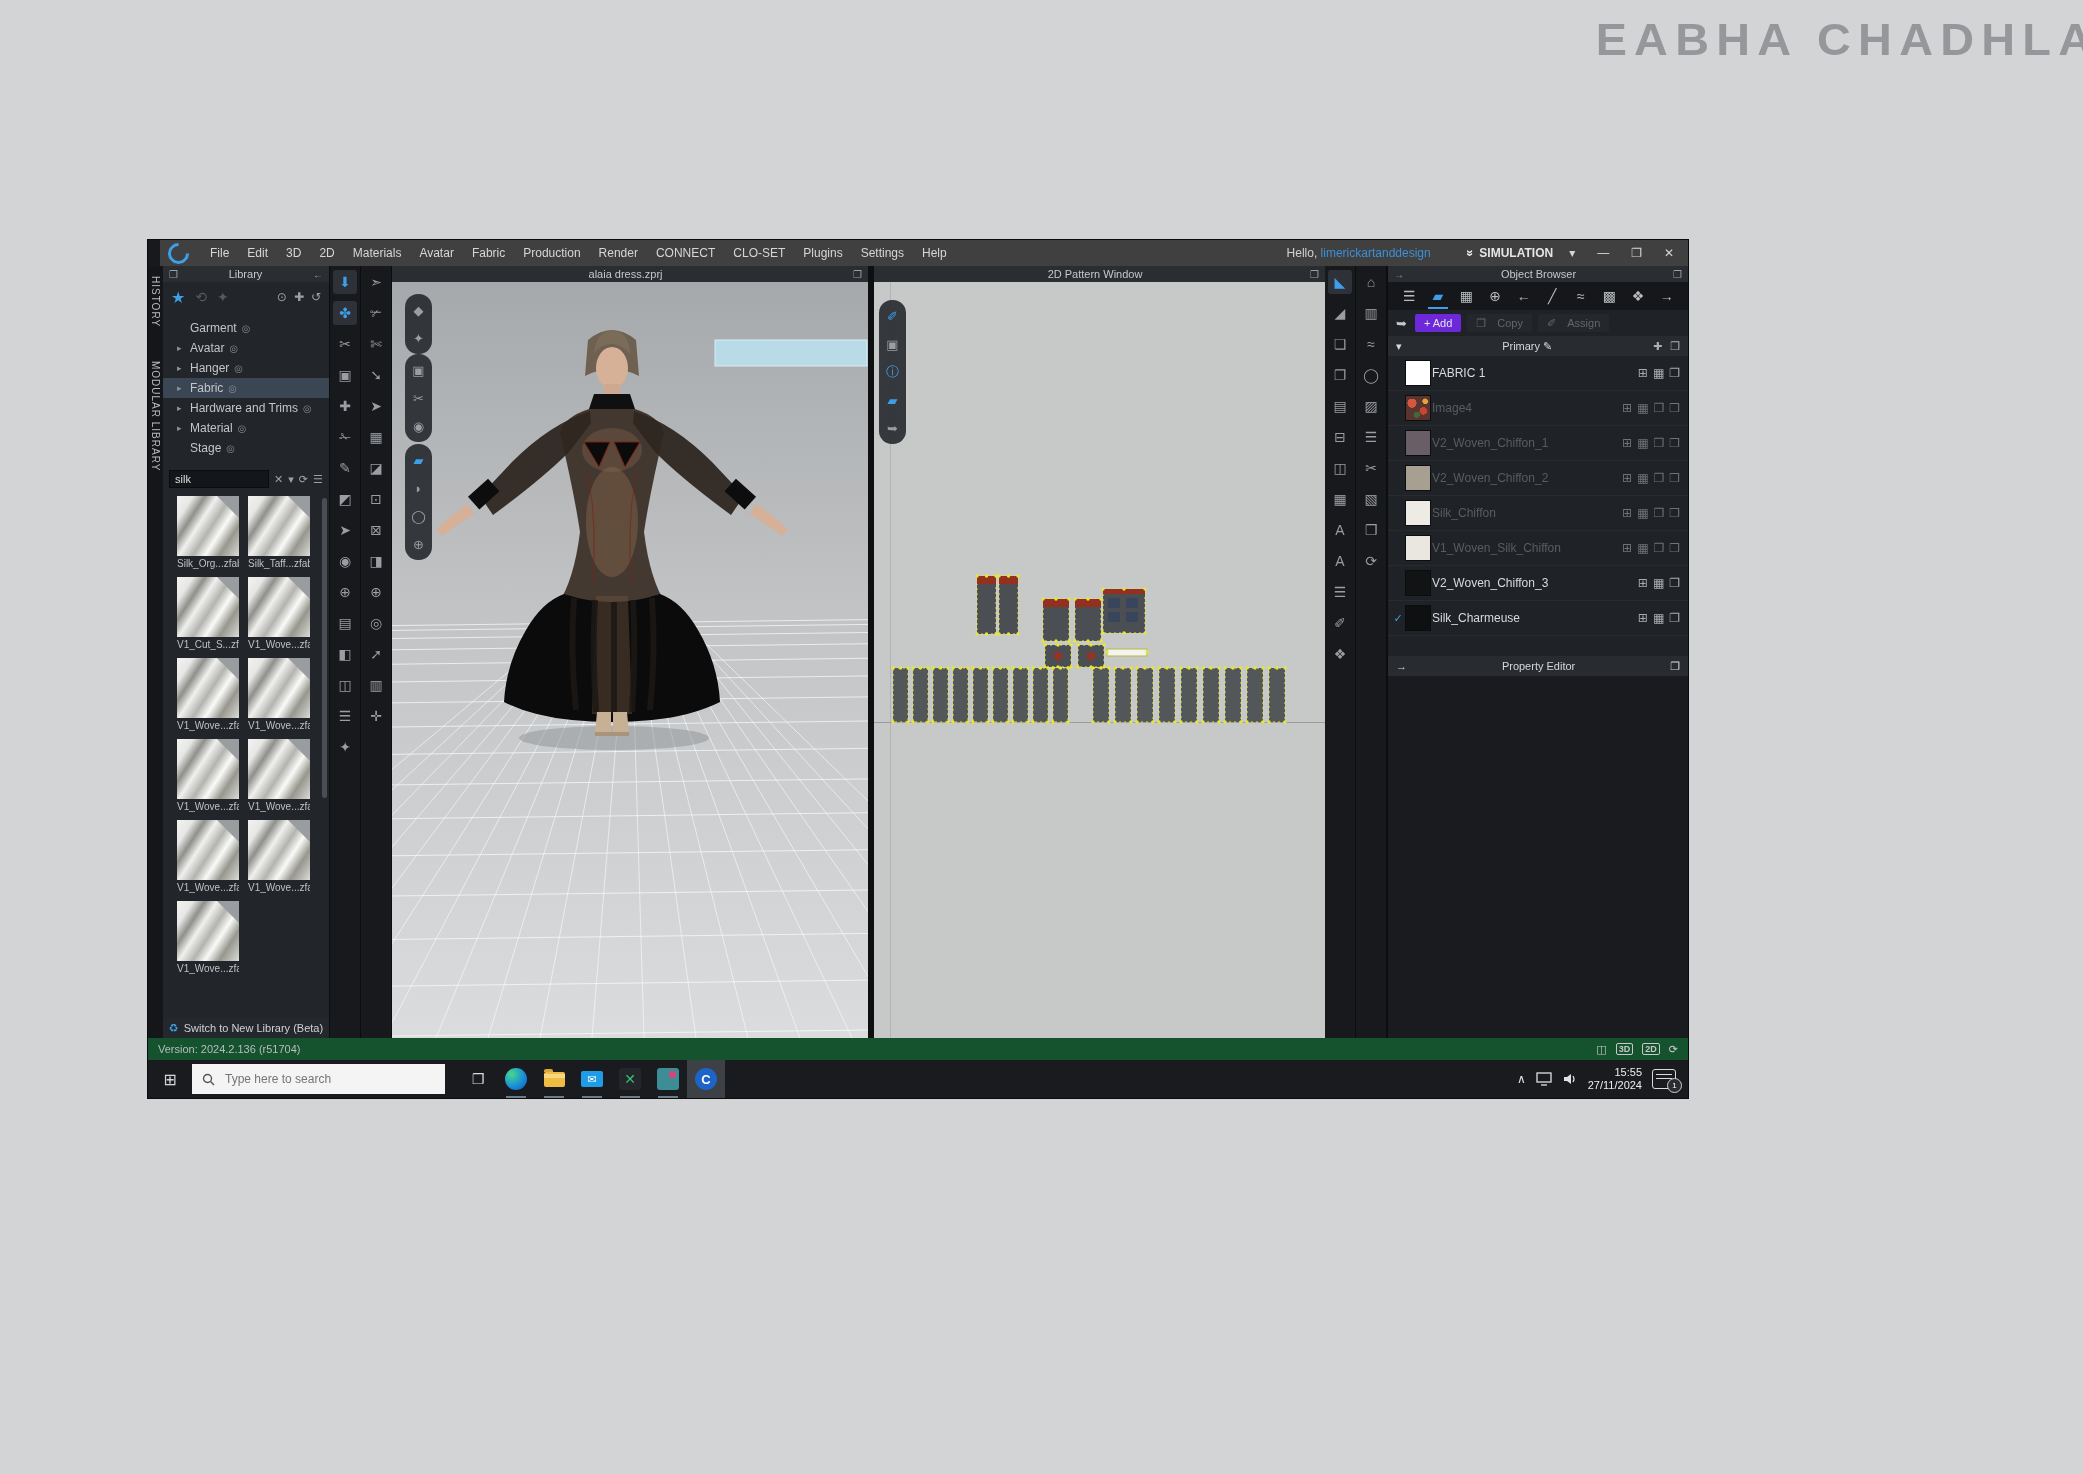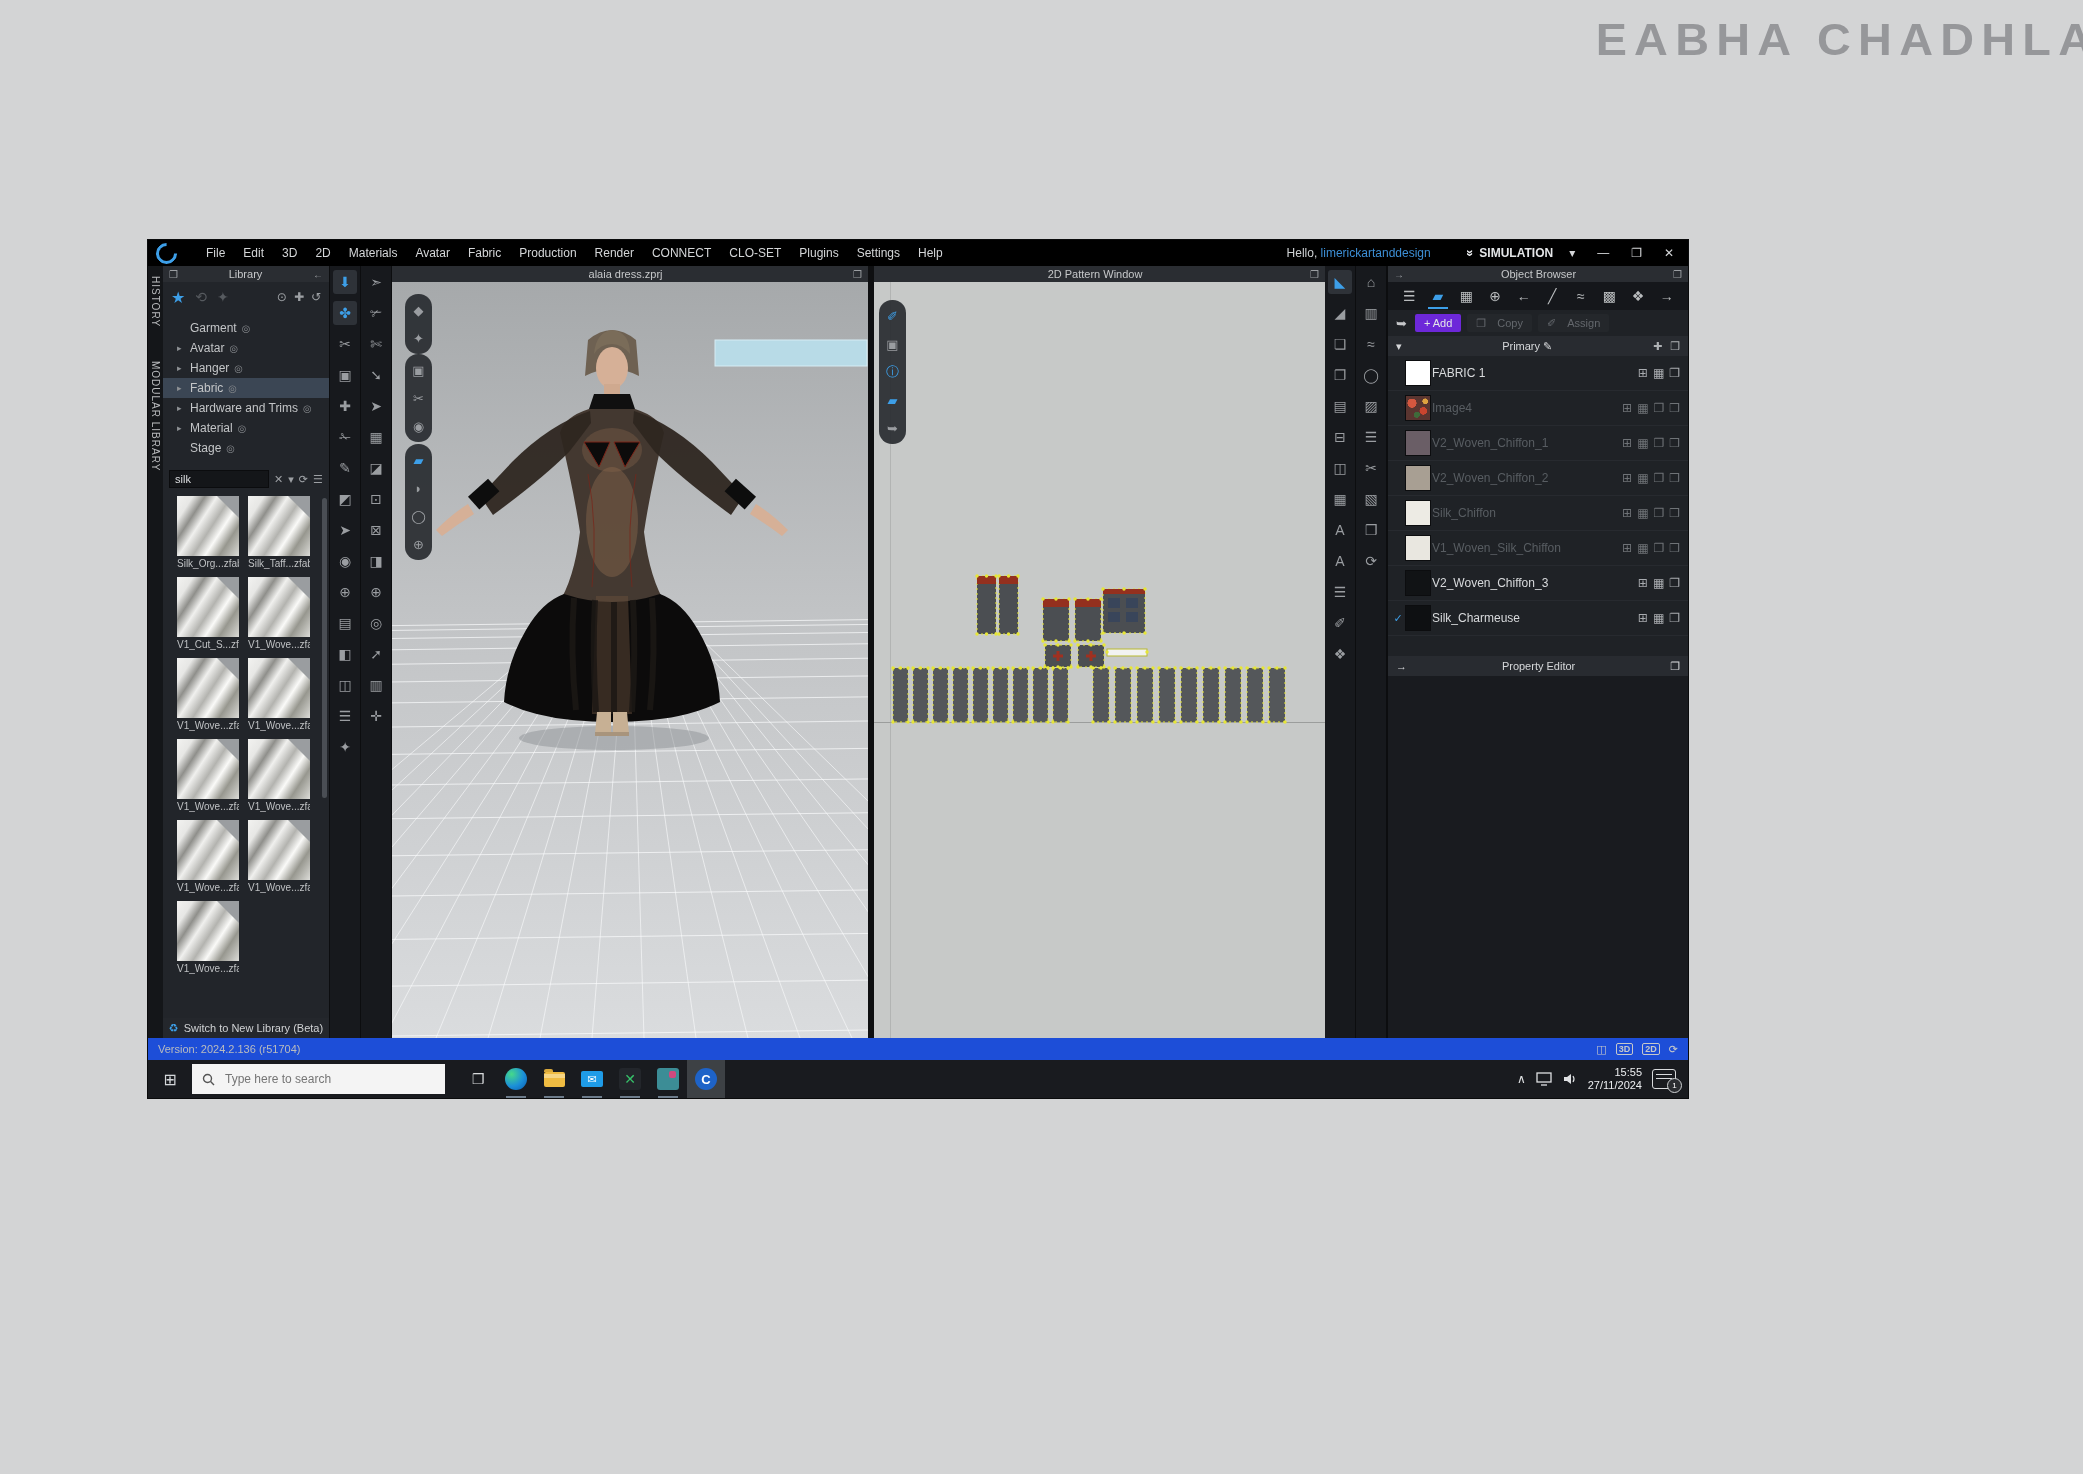--- a/index.html
+++ b/index.html
@@ -4,21 +4,21 @@
 <style>
   html,body{margin:0;padding:0;background:#d3d4d5;font-family:"Liberation Sans","DejaVu Sans",sans-serif;}
   .stage{position:relative;width:2083px;height:1474px;background:#d3d4d5;overflow:hidden;}
   
   .brand{position:absolute;top:14px;right:-16px;font-size:45px;font-weight:800;color:#96979a;
          letter-spacing:7px;white-space:nowrap;transform:scaleX(1.04);transform-origin:right top;}
   
   .app{position:absolute;left:148px;top:240px;width:1540px;height:858px;background:#17191d;
        font-size:12px;color:#c9cbcd;box-shadow:0 0 0 1px #0a0b0c;}
   
-  .menubar{height:26px;background:#000000;display:flex;align-items:center;padding:0 8px;gap:12px;}
+  .menubar{height:26px;background:#404040;display:flex;align-items:center;padding:0 8px;gap:4px;margin-left:12px;}
   .logo{width:15px;height:15px;border:3px solid #3d9fe8;border-right-color:transparent;border-radius:50%;margin-right:8px;flex:none;transform:rotate(-45deg);}
   .mi{padding:0 9px;color:#d4d6d8;font-size:12px;cursor:default;}
   .mb-right{margin-left:auto;display:flex;align-items:center;gap:10px;}
   .greet{color:#cfd2d4;} .uname{color:#3d8fd6;}
   .simwrap{display:flex;align-items:center;gap:6px;margin-left:26px;font-weight:bold;color:#e3e5e7;}
   .simchev{display:inline-block;transform:rotate(90deg);color:#eceef0;font-weight:bold;}
   .wctl{color:#d4d6d8;font-size:12px;padding:0 6px;}
   
   .mainrow{position:relative;height:772px;display:flex;}
   
@@ -84,21 +84,21 @@
       radial-gradient(circle at 25% 30%, #d4573f 0 18%, transparent 19%),
       radial-gradient(circle at 72% 62%, #c9452f 0 16%, transparent 17%),
       radial-gradient(circle at 45% 78%, #3f6b3a 0 13%, transparent 14%),
       radial-gradient(circle at 80% 22%, #e0a33f 0 10%, transparent 11%);}
   .fname{font-size:12px;color:#d8dadc;flex:1;white-space:nowrap;overflow:hidden;}
   .frow.dis .fname{color:#585d62;}
   .fics{display:flex;gap:5px;color:#a9acb0;font-size:12px;}
   .frow.dis .fics{color:#6f7377;}
   .obfill{flex:1;background:#191b1f;}
   
-  .statusbar{height:22px;background:#1d4ed8;display:flex;align-items:center;padding:0 10px;font-size:11px;color:#babcbe;}
+  .statusbar{height:22px;background:#14532d;display:flex;align-items:center;padding:0 10px;font-size:11px;color:#babcbe;}
   .st-right{margin-left:auto;display:flex;align-items:center;gap:9px;color:#c6c8ca;}
   .vbadge{border:1px solid #c6c8ca;font-size:9px;padding:0 2px;border-radius:2px;font-weight:bold;}
   
   .taskbar{height:38px;background:#191b1f;display:flex;align-items:center;}
   .tbstart{width:44px;text-align:center;color:#d4d7da;font-size:16px;}
   .tbsearch{width:253px;height:30px;background:#f4f4f4;display:flex;align-items:center;gap:8px;padding:0 10px;box-sizing:border-box;}
   .tbsearch input{border:none;background:transparent;font-size:12px;color:#444;width:180px;font-family:inherit;outline:none;}
   .tbapp{width:38px;height:38px;display:flex;align-items:center;justify-content:center;position:relative;}
   .tbapp.run::after{content:"";position:absolute;bottom:0;left:9px;right:9px;height:2px;background:#6e7d8c;}
   .tbapp.active{background:#3d4145;}

